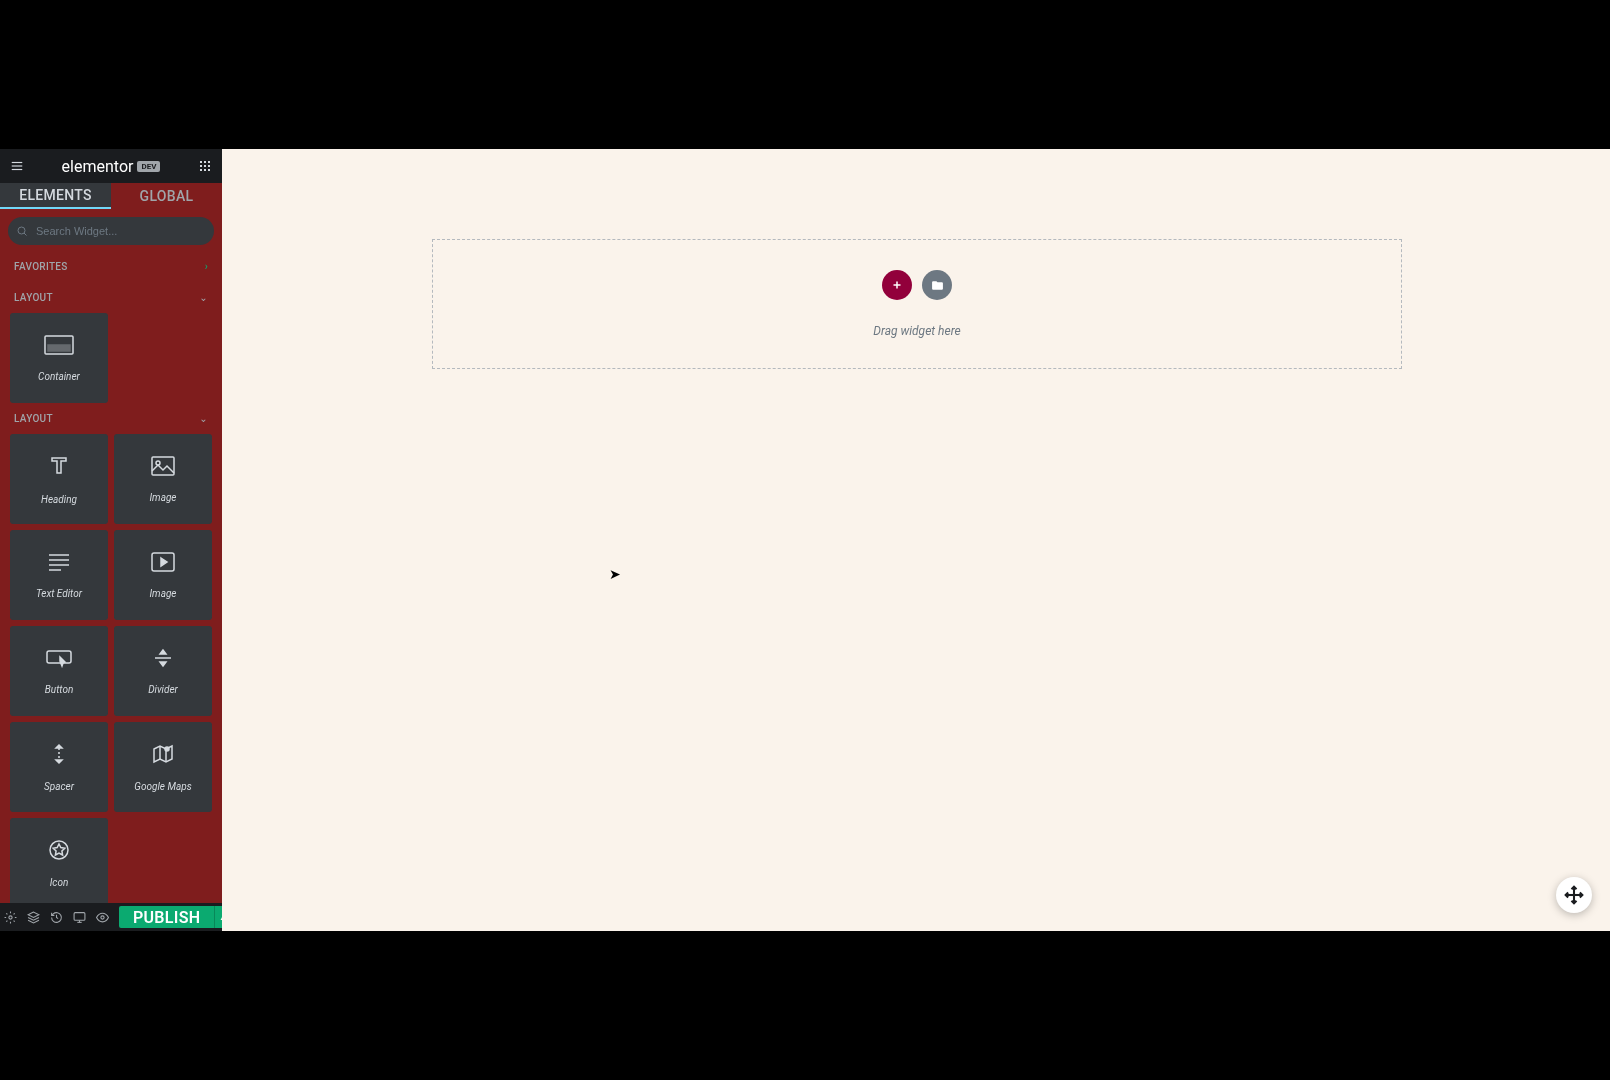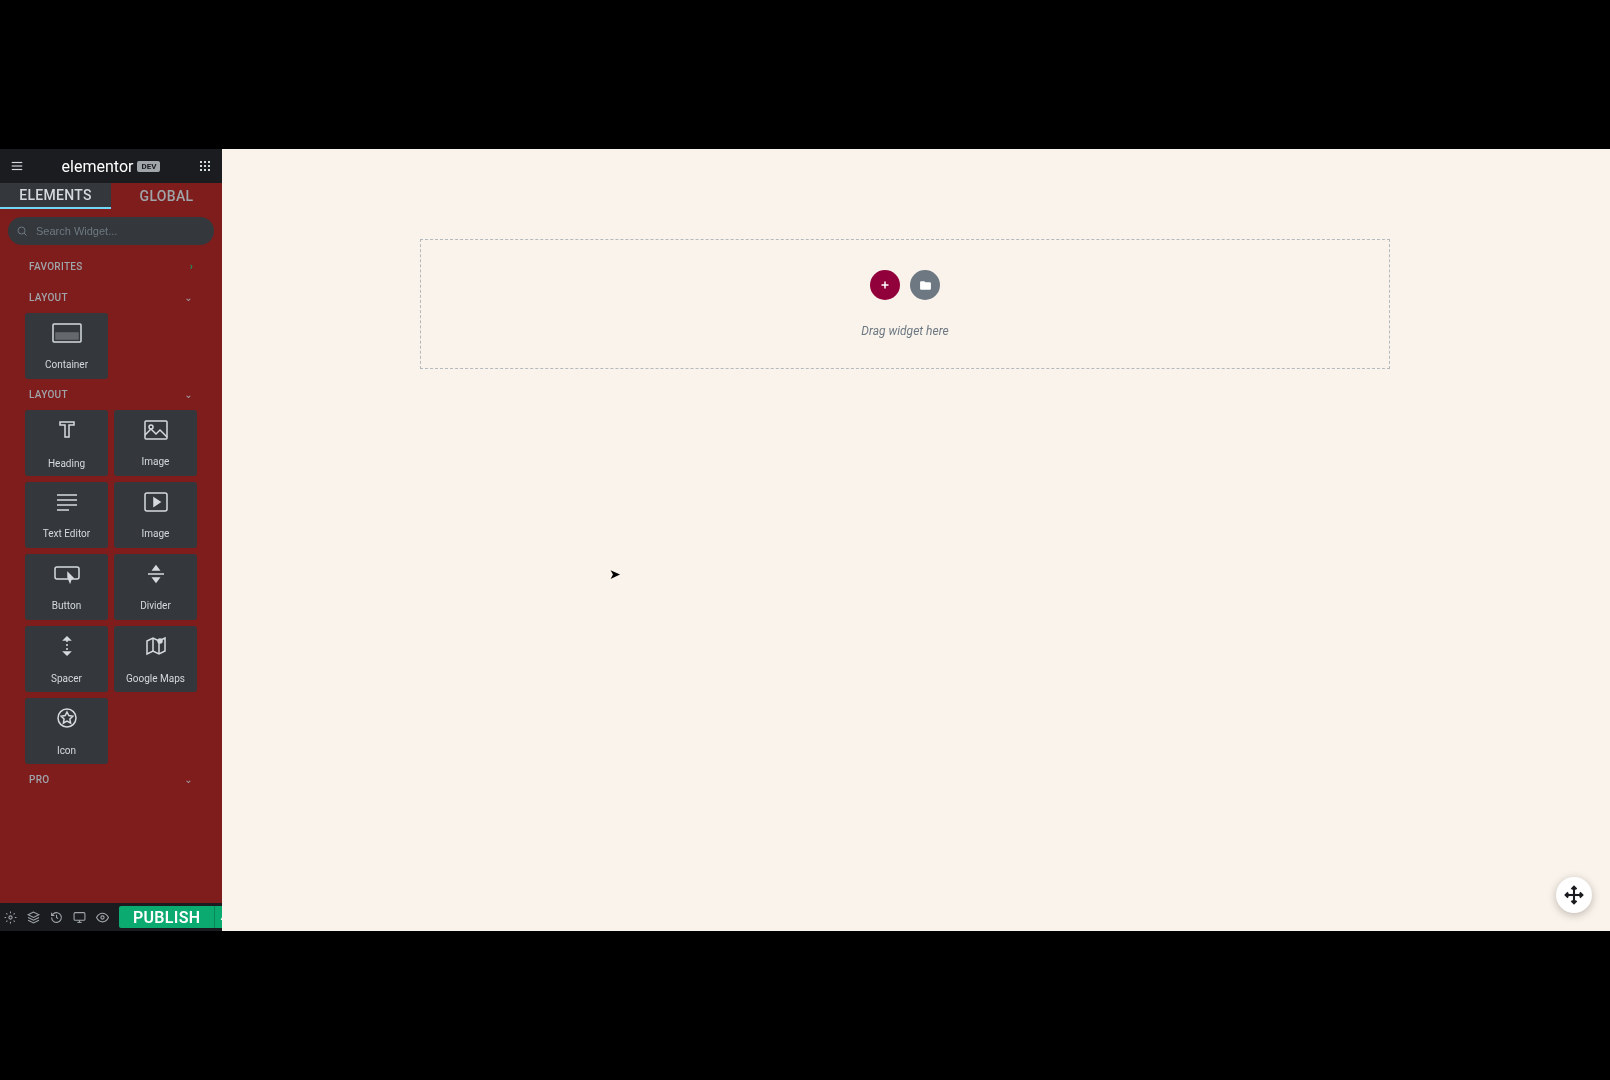--- a/index.html
+++ b/index.html
@@ -38,38 +38,38 @@
 .logo-text { font-weight:400; letter-spacing:0px;}
 .logo-badge { background:#a0a5aa; color:#1a1c1f; font-size:8px; font-weight:700; padding:1px 4px; border-radius:2px;}
 .grid-btn { width:18px; height:18px; color:#d5dadf; cursor:pointer; display:flex; align-items:center; justify-content:center;}
 .tabs { display:flex; height:26px; }
 .tab { flex:1; display:flex; align-items:center; justify-content:center; font-size:14px; font-weight:500; color:#a0a5aa; cursor:pointer; letter-spacing:0.3px;}
 .tab.active { background:#34383c; color:#d5dadf; border-bottom:2px solid #71d7f7;}
 .search-wrap { padding:8px 8px 6px;}
 .search { background:#34383c; border-radius:14px; height:28px; display:flex; align-items:center; padding:0 8px; gap:8px;}
 .search input { flex:1; background:transparent; border:none; outline:none; color:#d5dadf; font-size:11px;}
 .search input::placeholder { color:#6d7882;}
-.panel-scroll { flex:1; overflow-y:auto; padding:0 23px;}
+.panel-scroll { flex:1; overflow-y:auto; padding:0 8px;}
 .section-head { display:flex; align-items:center; justify-content:space-between; padding:10px 6px; color:#a0a5aa; font-size:10px; font-weight:500; cursor:pointer; letter-spacing:0.3px;}
 .chev { color:#a0a5aa; font-size:10px;}
 .fav-chev { color:#0baa70;}
 .widget-grid { display:grid; grid-template-columns:1fr 1fr; gap:6px; padding:0 2px;}
 .widget-grid.single { grid-template-columns:1fr 1fr;}
 .widget-grid.single .wspace { visibility:hidden;}
-.widget { background:#34383c; border-radius:3px; height:66px; display:flex; flex-direction:column; align-items:center; justify-content:center; gap:16px; cursor:grab;}
+.widget { background:#34383c; border-radius:3px; height:90px; display:flex; flex-direction:column; align-items:center; justify-content:center; gap:16px; cursor:grab;font-style:italic;}
 .widget svg { color:#d5dadf; }
 .wlabel { color:#d5dadf; font-size:10px; text-align:center;}
 .footer { height:28px; background:#1a1c1f; display:flex; align-items:center; gap:10px; padding:0 4px;}
 .ficon { width:20px; height:20px; display:flex; align-items:center; justify-content:center; color:#a0a5aa; cursor:pointer;}
 .publish-wrap { margin-left:auto; display:flex; height:22px;}
 .publish { background:#0baa70; color:#fff; font-size:16px; font-weight:600; padding:0 14px; display:flex; align-items:center; border-radius:2px 0 0 2px; cursor:pointer; letter-spacing:0.3px;}
 .publish-more { background:#0baa70; color:#fff; width:16px; display:flex; align-items:center; justify-content:center; border-left:1px solid rgba(0,0,0,0.2); border-radius:0 2px 2px 0; cursor:pointer; font-size:8px;}
 .collapse-tab { position:absolute; right:-10px; top:385px; width:10px; height:34px; background:#34383c; display:flex; align-items:center; justify-content:center; color:#a0a5aa; font-size:8px; cursor:pointer; border-radius:0 3px 3px 0;}
 .canvas { flex:1; background:#faf3eb; position:relative; overflow:auto;}
-.dropzone { position:absolute; left:198px; top:90px; width:970px; height:130px; border:1px dashed #b4b9be; display:flex; flex-direction:column; align-items:center; justify-content:center; gap:24px;}
+.dropzone { position:absolute; left:210px; top:90px; width:970px; height:130px; border:1px dashed #b4b9be; display:flex; flex-direction:column; align-items:center; justify-content:center; gap:24px;}
 .dz-buttons { display:flex; gap:10px;}
 .dz-btn { width:30px; height:30px; border-radius:50%; display:flex; align-items:center; justify-content:center; cursor:pointer;}
 .dz-add { background:#92003b; color:#fff;}
 .dz-folder { background:#6d7882; color:#fff;}
 .dz-text { color:#6d7882; font-size:12px; font-style:italic;}
 .cursor { position:absolute; left:387px; top:417px; font-size:14px; color:#000;}
 .float-handle { position:absolute; right:18px; bottom:18px; width:36px; height:36px; border-radius:50%; background:#fff; box-shadow:0 2px 8px rgba(0,0,0,0.25); display:flex; align-items:center; justify-content:center; cursor:pointer;}
 .float-handle svg { color:#1a1c1f;}
 </style>
 </head>

